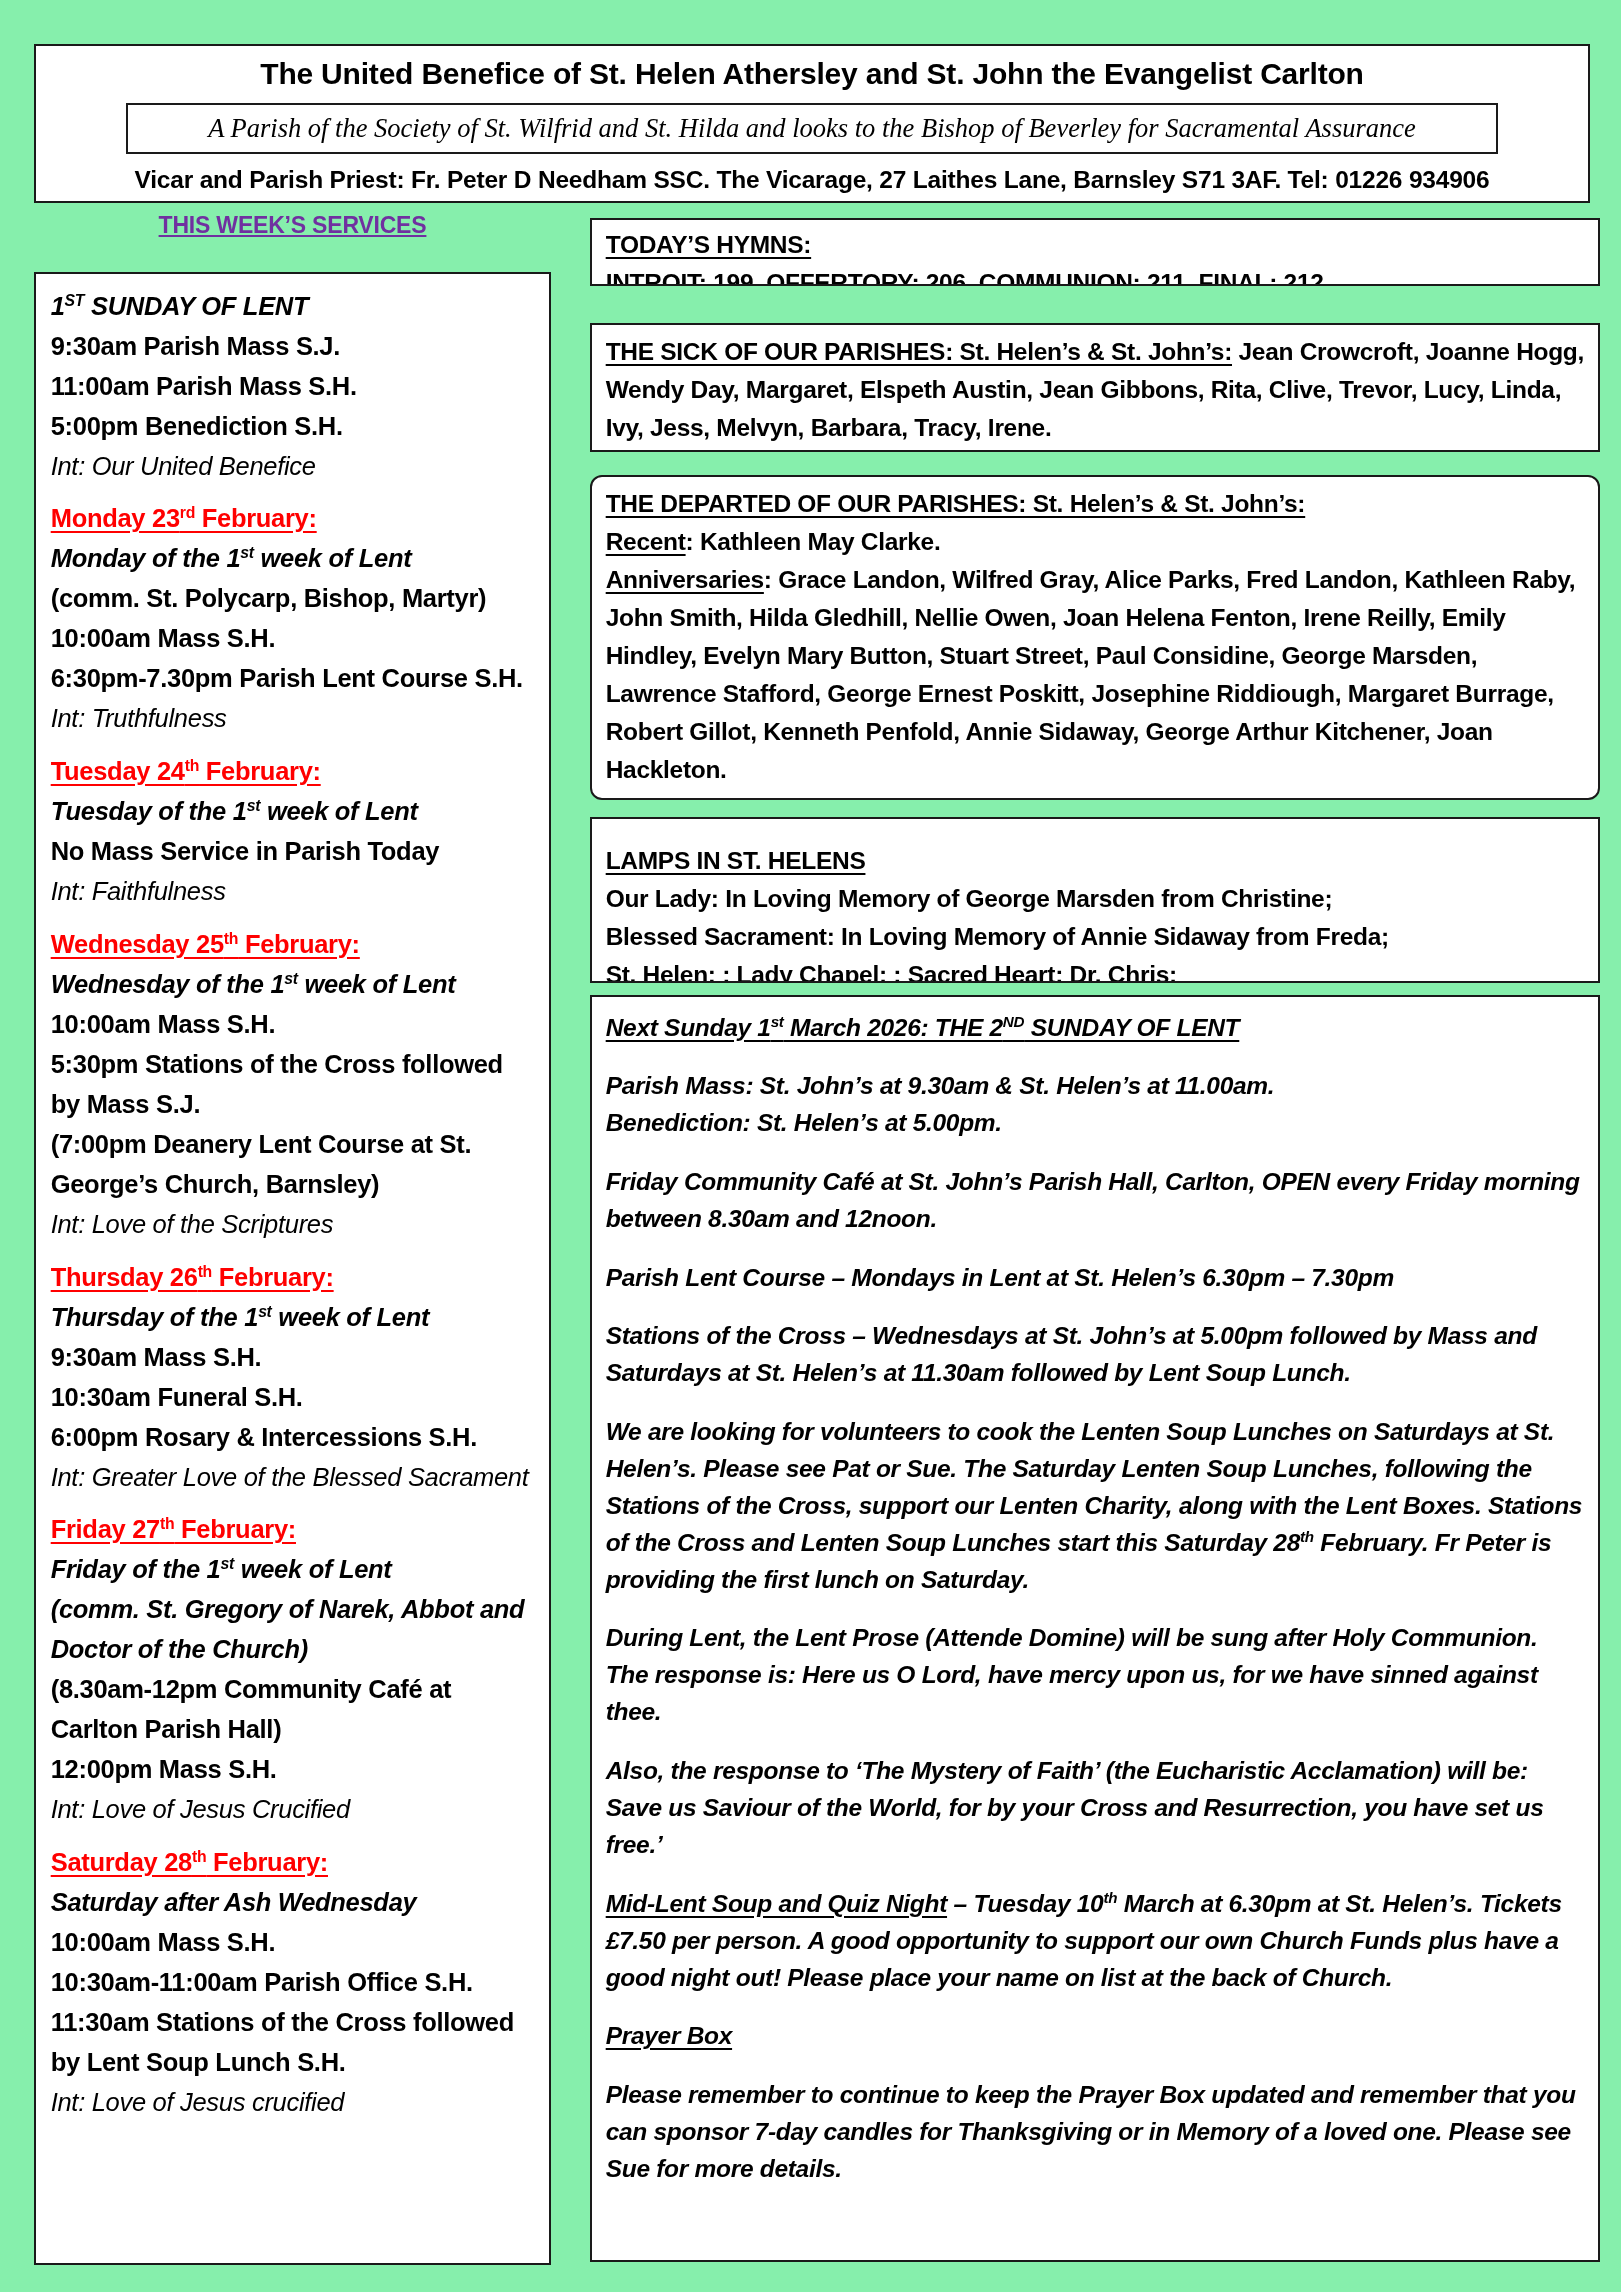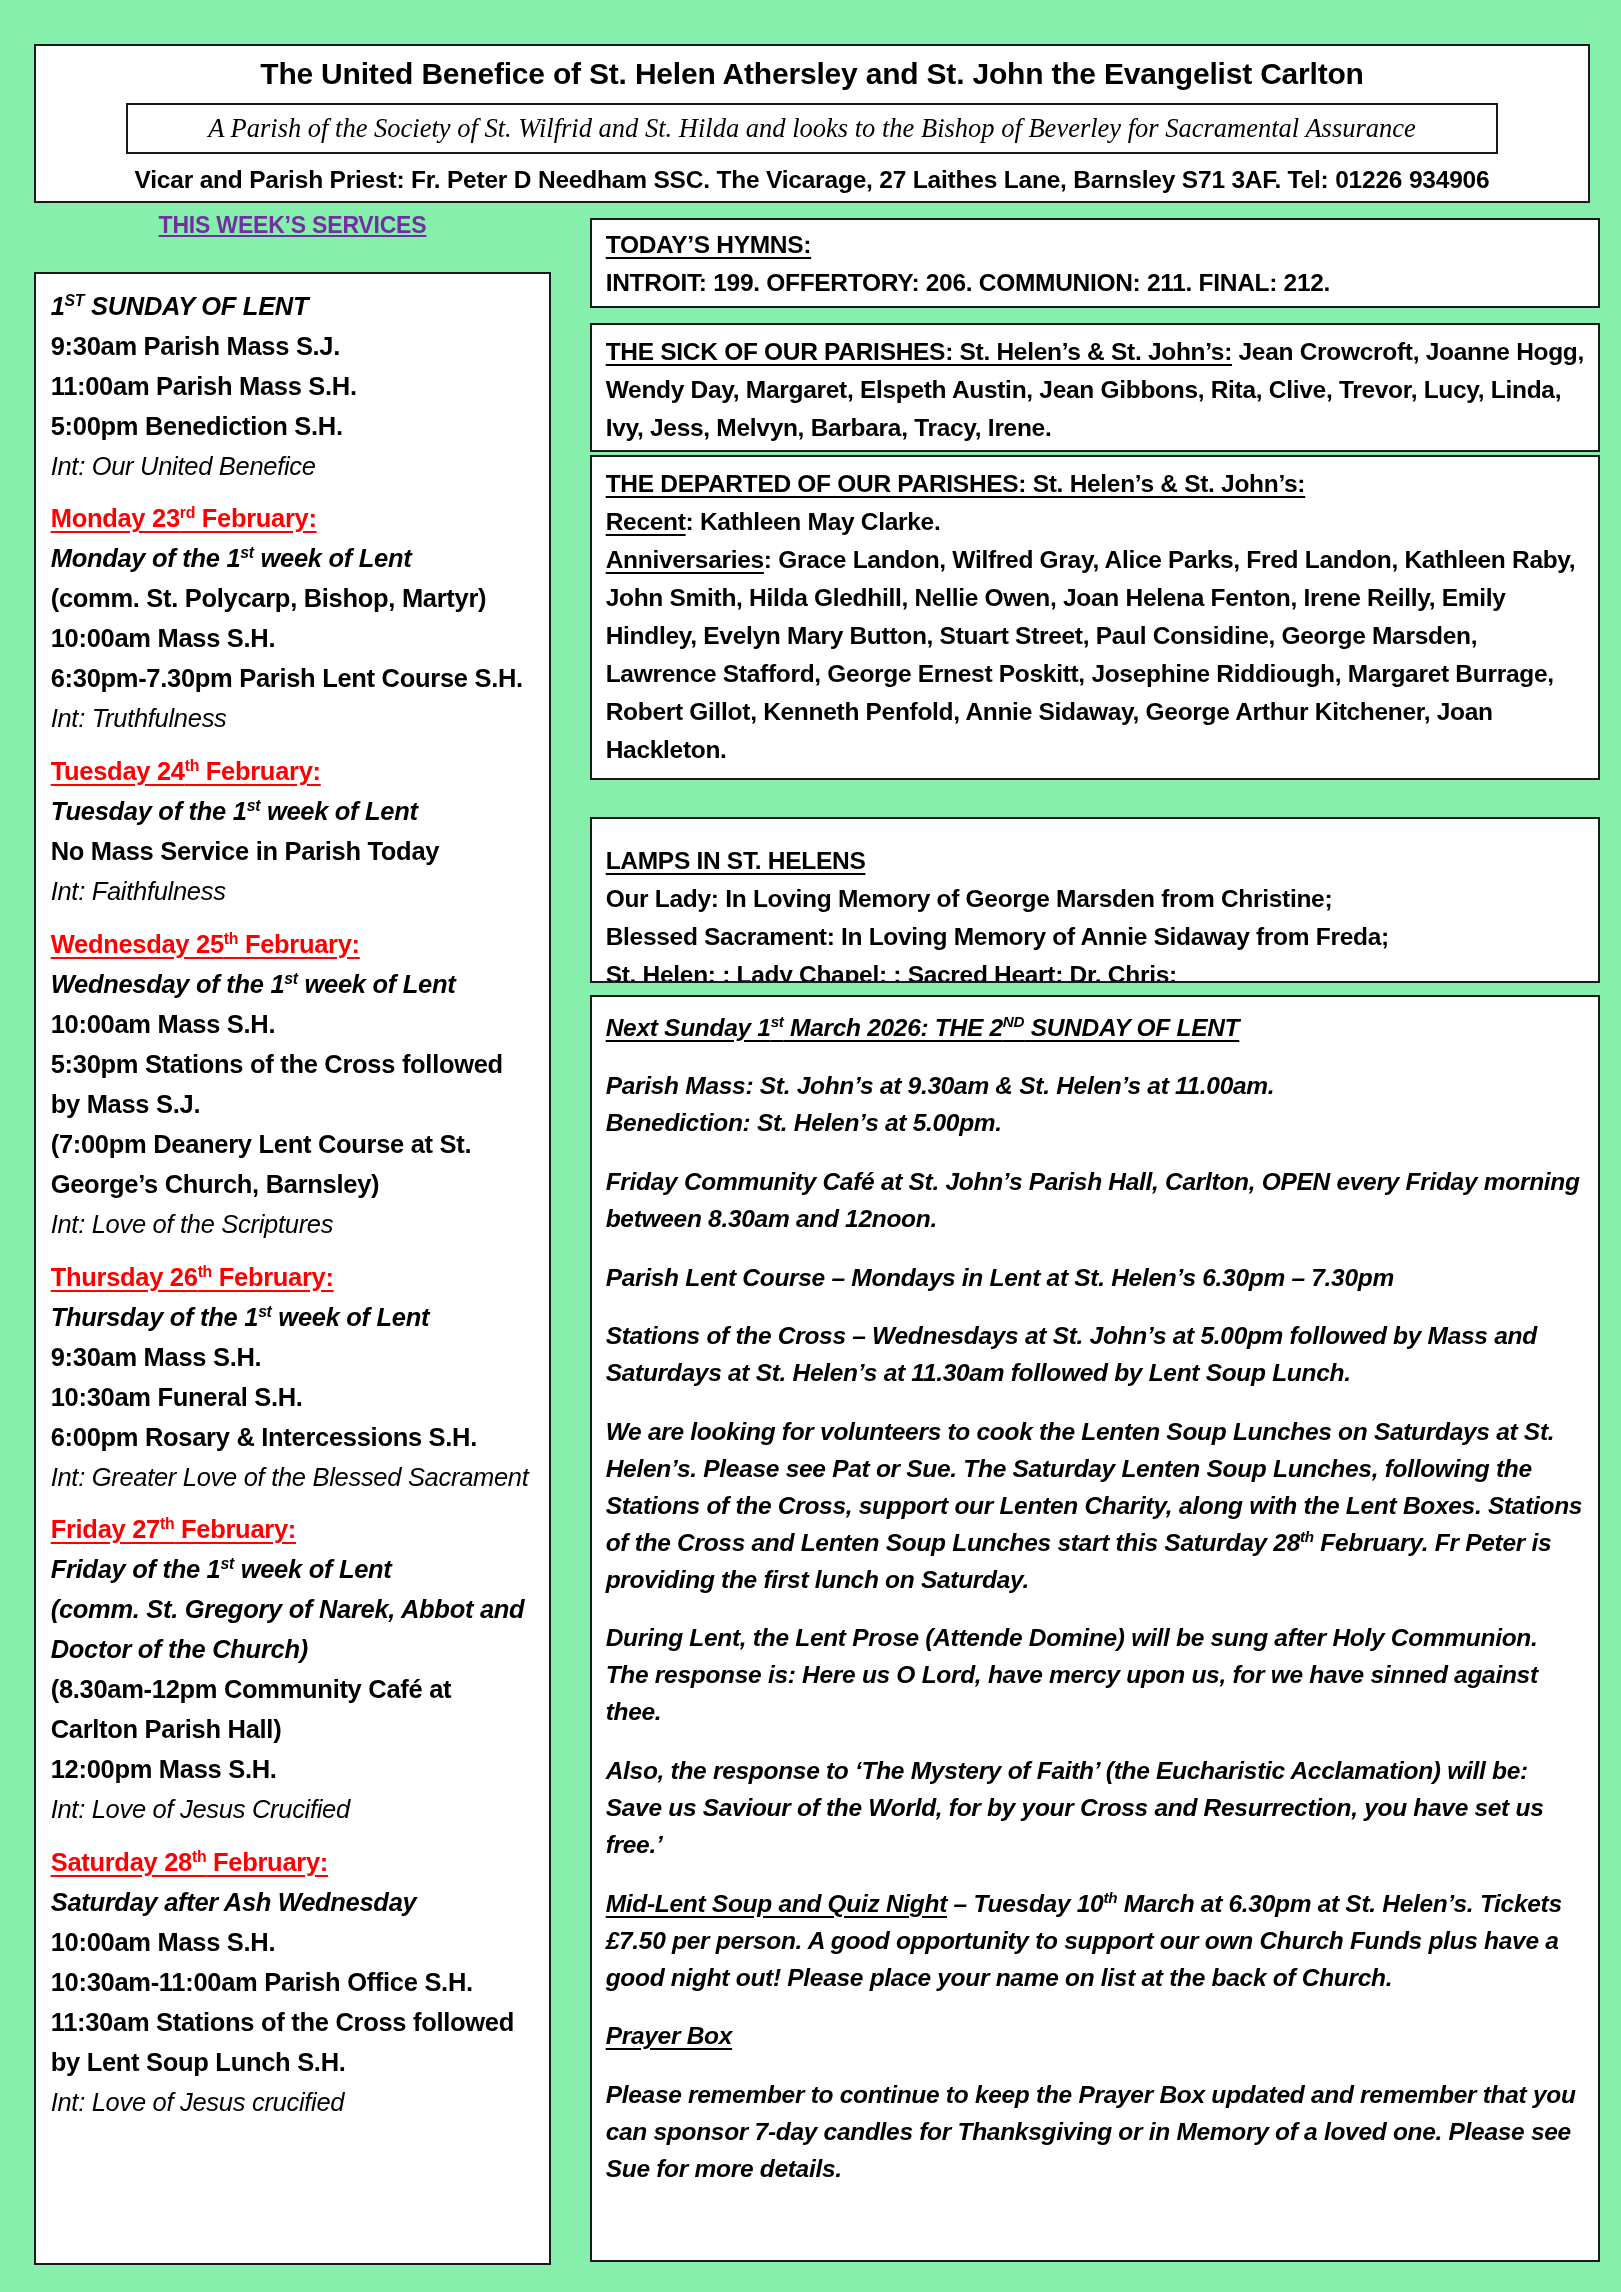--- a/index.html
+++ b/index.html
@@ -24,23 +24,23 @@
                 letter-spacing:-0.3px;overflow:hidden;}
   .day-block{margin-bottom:12.7px;}
   .day-block:last-child{margin-bottom:0;}
   .day-header{color:#FF0000;text-decoration:underline;text-underline-offset:3.9px;}
   .feast{font-style:italic;}
   .int{font-style:italic;font-weight:normal;}
 
   
   .rc{left:590px;width:1010px;font-weight:bold;font-size:24.5px;line-height:38px;
       letter-spacing:-0.3px;padding:7.8px 13.7px;}
-  .hymns-box{top:218px;height:90px;padding-top:5.9px;overflow:hidden;}
+  .hymns-box{top:218px;height:68px;padding-top:5.9px;overflow:hidden;}
   .sick-box{top:323px;height:129px;overflow:hidden;}
-  .departed-box{top:455px;height:325px;overflow:hidden;}
+  .departed-box{top:475px;height:325px;overflow:hidden;border-radius:12px;}
   .lamps-box{top:817px;height:166px;padding-top:23px;overflow:hidden;}
   .notices-box{top:995px;height:1267px;padding:11.8px 13.7px;font-style:italic;
                line-height:37px;overflow:hidden;}
   .underlined{text-decoration:underline;text-underline-offset:3.9px;}
   .notice-paragraph{margin:0 0 21.6px 0;white-space:normal;}
   .notice-paragraph:last-child{margin-bottom:0;}
   sup{font-size:62%;line-height:0;vertical-align:super;}
   u{text-underline-offset:3.9px;}
 </style>
 </head>

